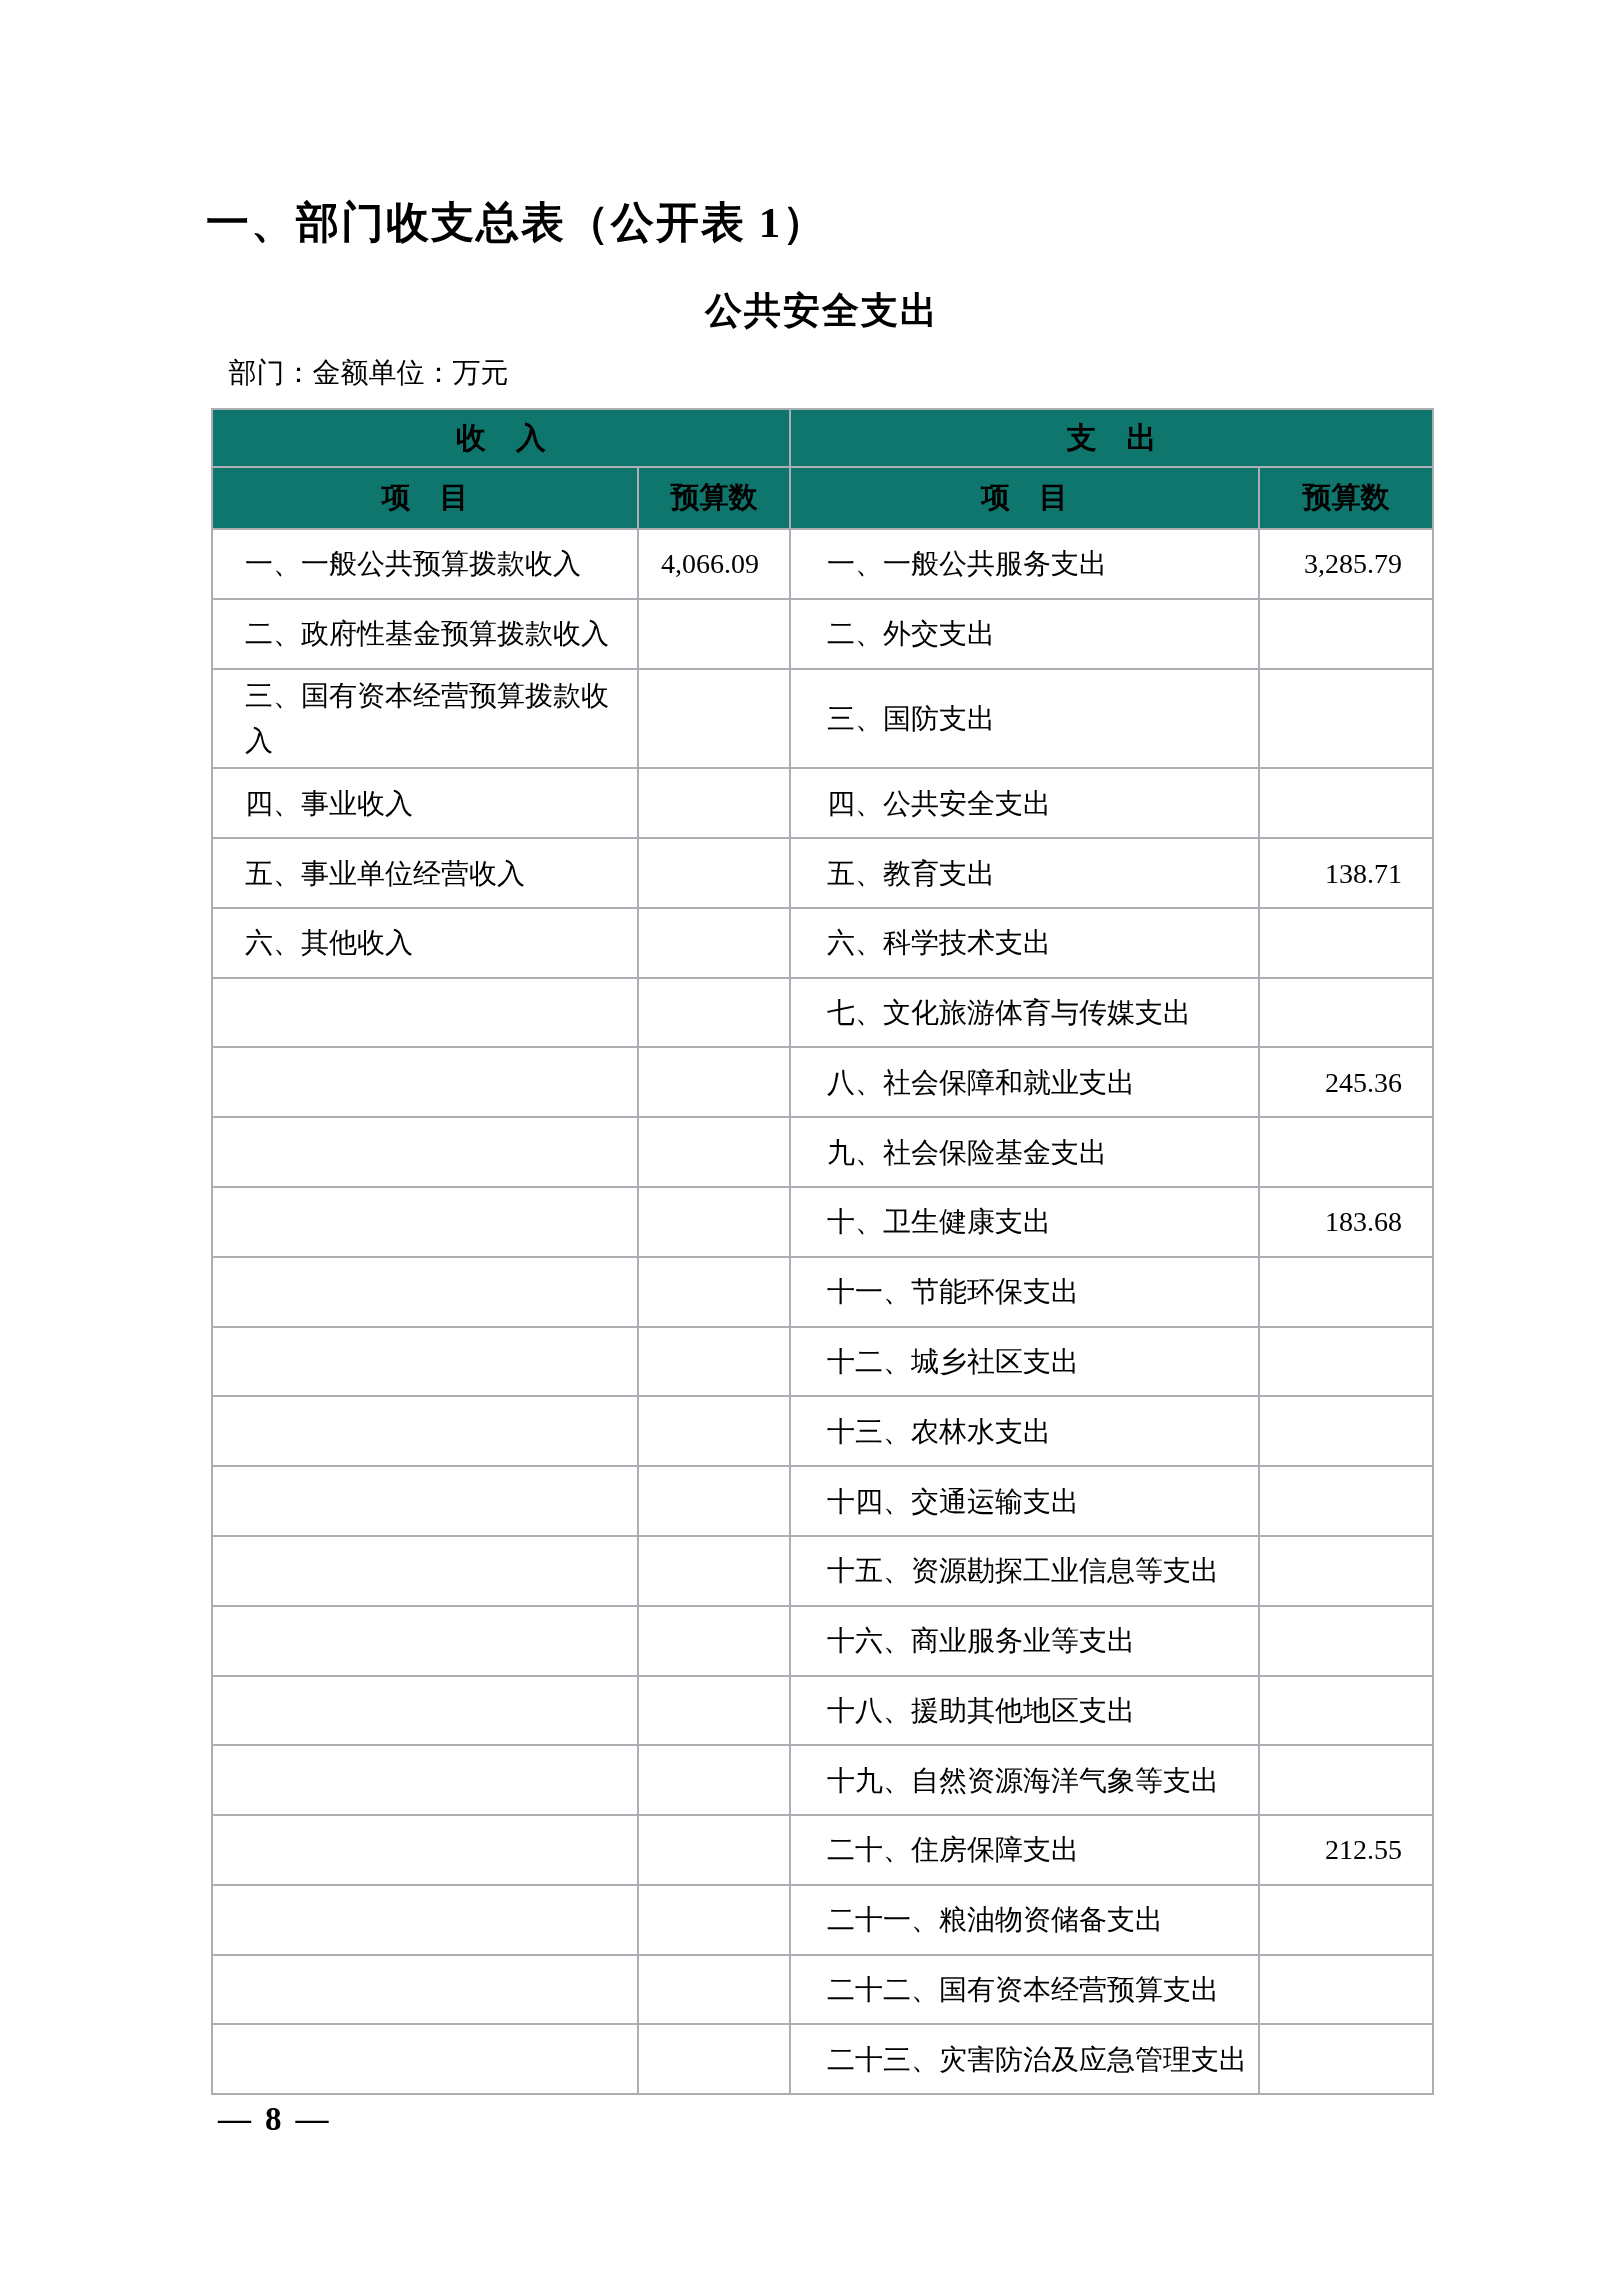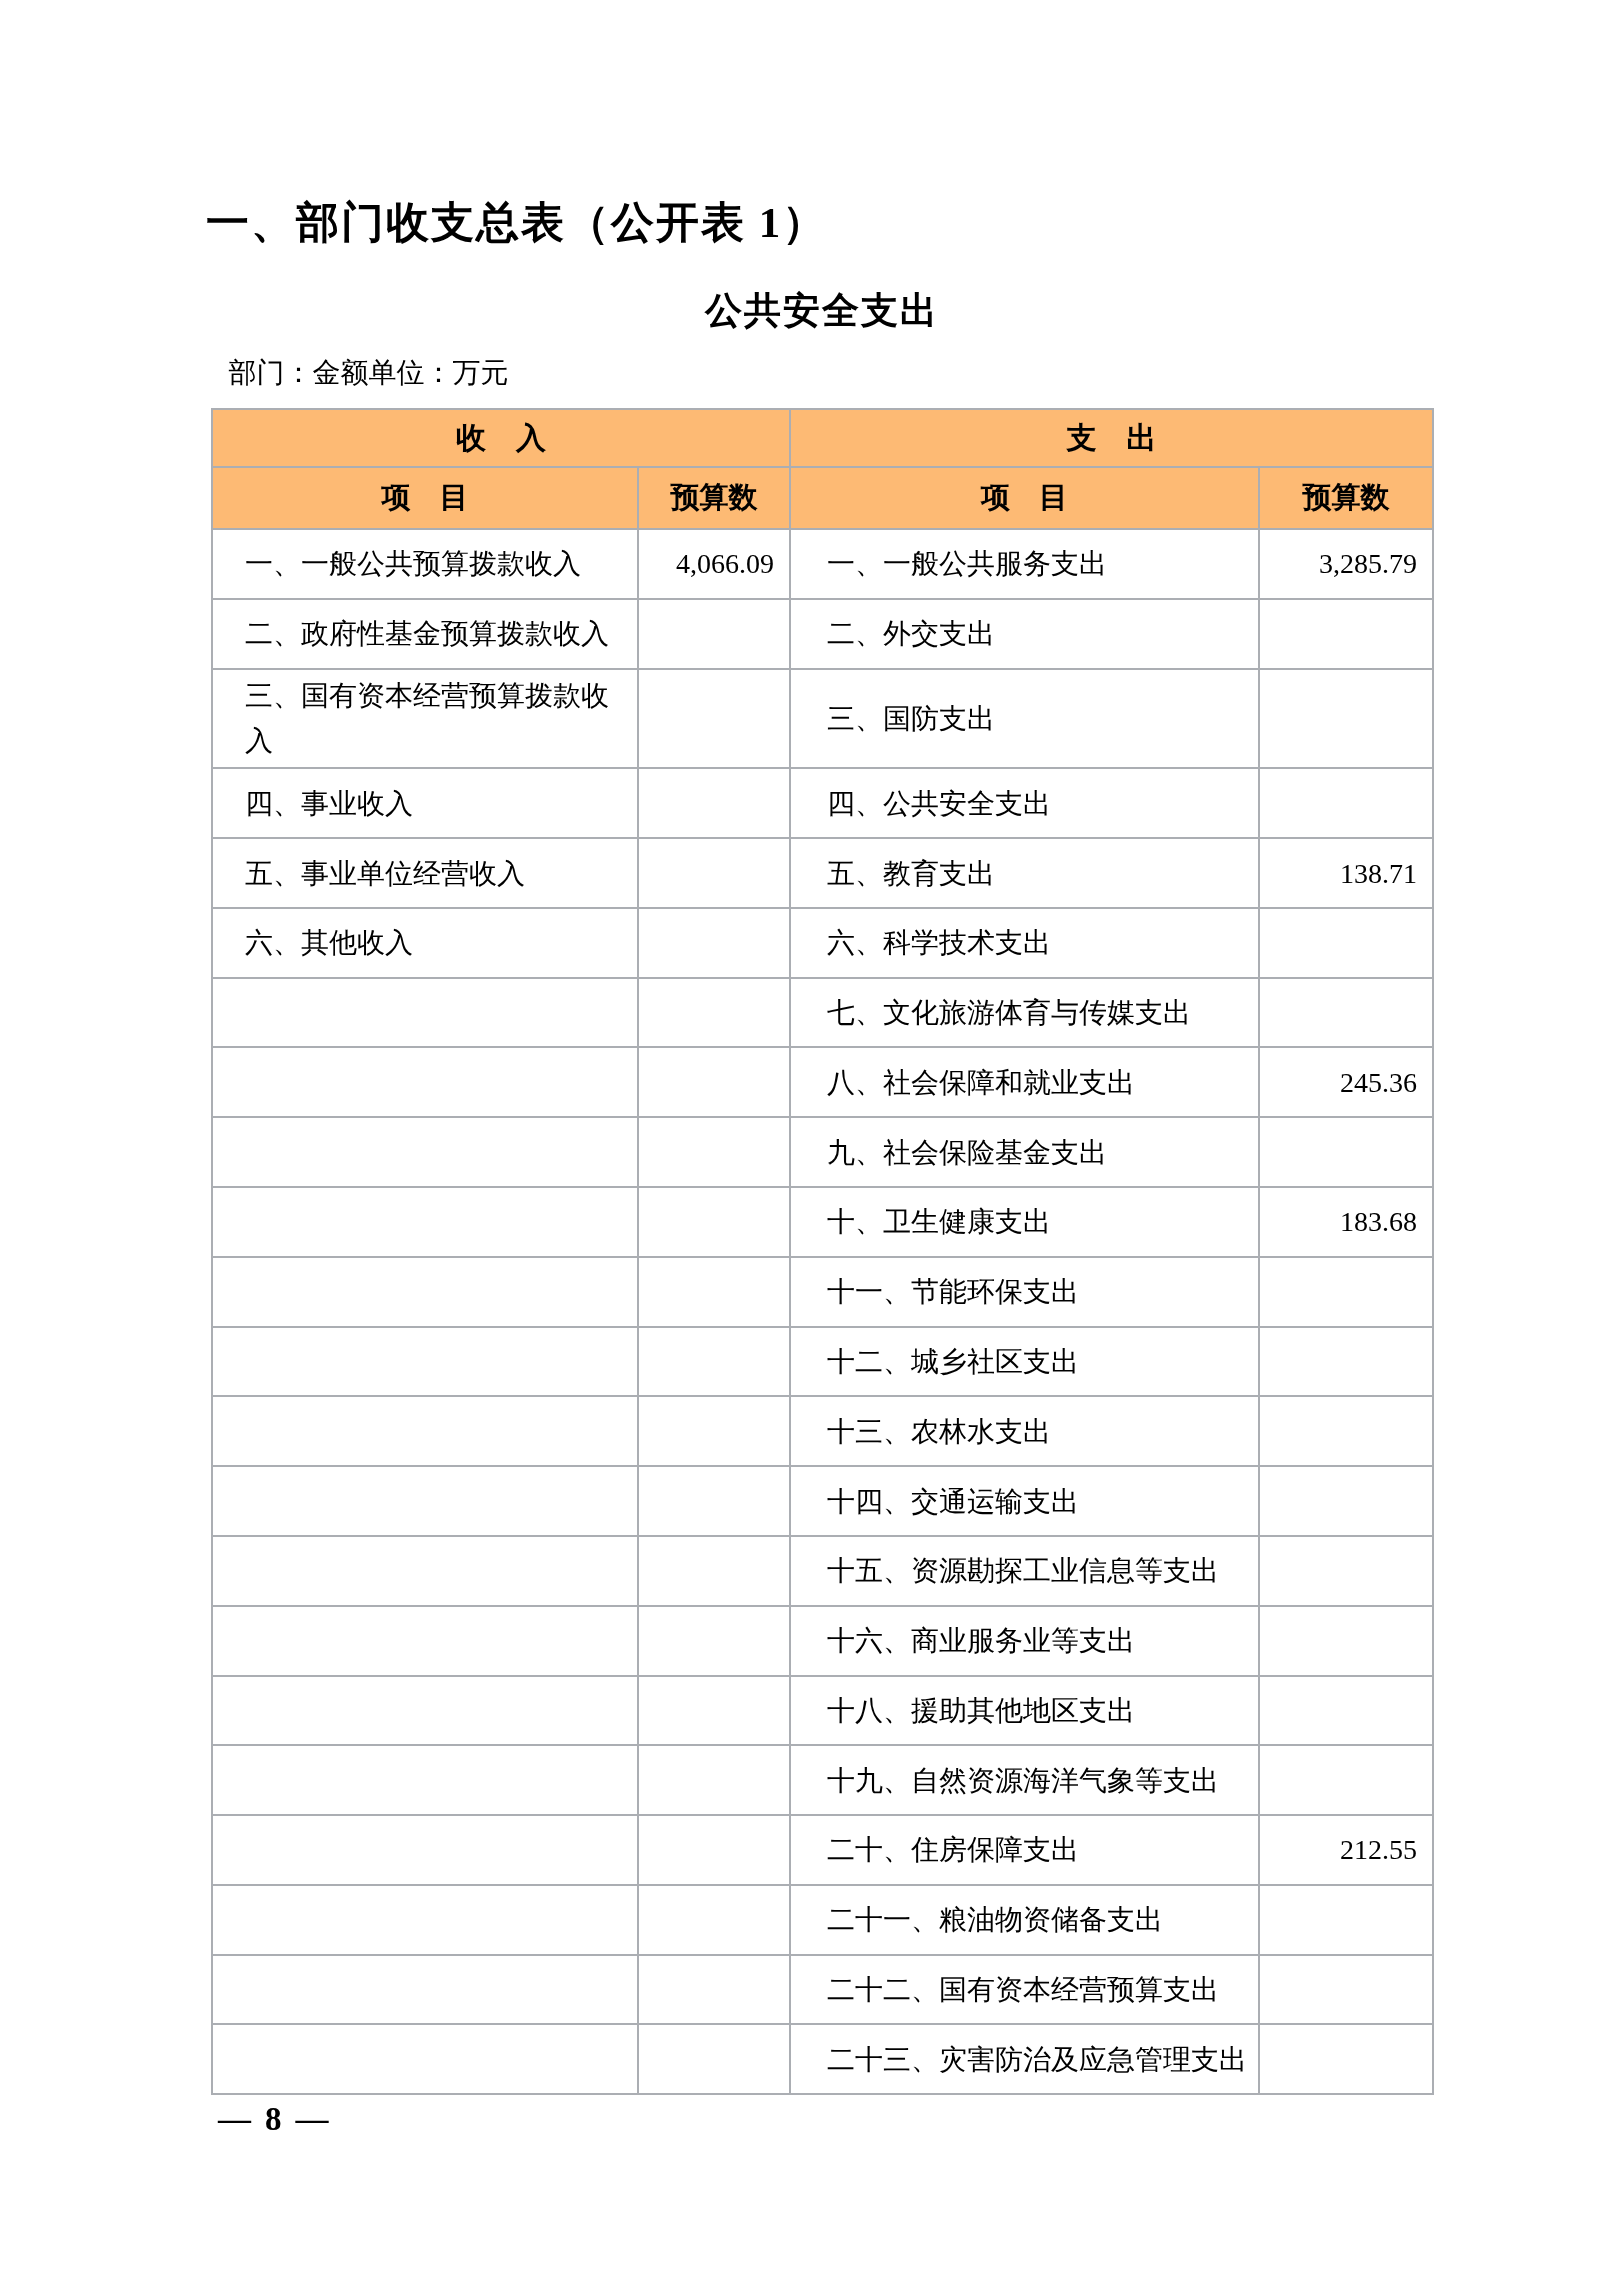--- a/index.html
+++ b/index.html
@@ -30,32 +30,32 @@
   table.budget-table {
     position:absolute; left:211px; top:408px; width:1222px;
     border-collapse:collapse; table-layout:fixed;
     border:2px solid #94979c;
   }
   .budget-table th, .budget-table td {
     border:2px solid #abaeb3;
     overflow:hidden;
   }
   .budget-table thead th {
-    background:#fdba74;
+    background:#0f766e;
     font-weight:bold; text-align:center; vertical-align:middle;
   }
   .budget-table tr.h1 th { height:54px; font-size:30px; }
   .budget-table tr.h2 th { height:58px; font-size:29px; }
   .budget-table tbody td {
     height:60px; font-size:28px; line-height:45px;
     vertical-align:middle; background:#ffffff;
   }
   .budget-table td.item  { text-align:left; padding:3.9px 5.9px 3.9px 32px; }
   .budget-table td.item3 { padding-left:36px; white-space:nowrap; }
-  .budget-table td.num   { text-align:right; padding-right:15px; }
+  .budget-table td.num   { text-align:right; padding-right:30px; }
   .page-num {
     position:absolute; left:218px; top:2101px;
     font-size:33px; font-weight:bold; letter-spacing:2.9px;
     white-space:nowrap;
   }
 </style>
 </head>
 <body>
 
 <div class="page">

